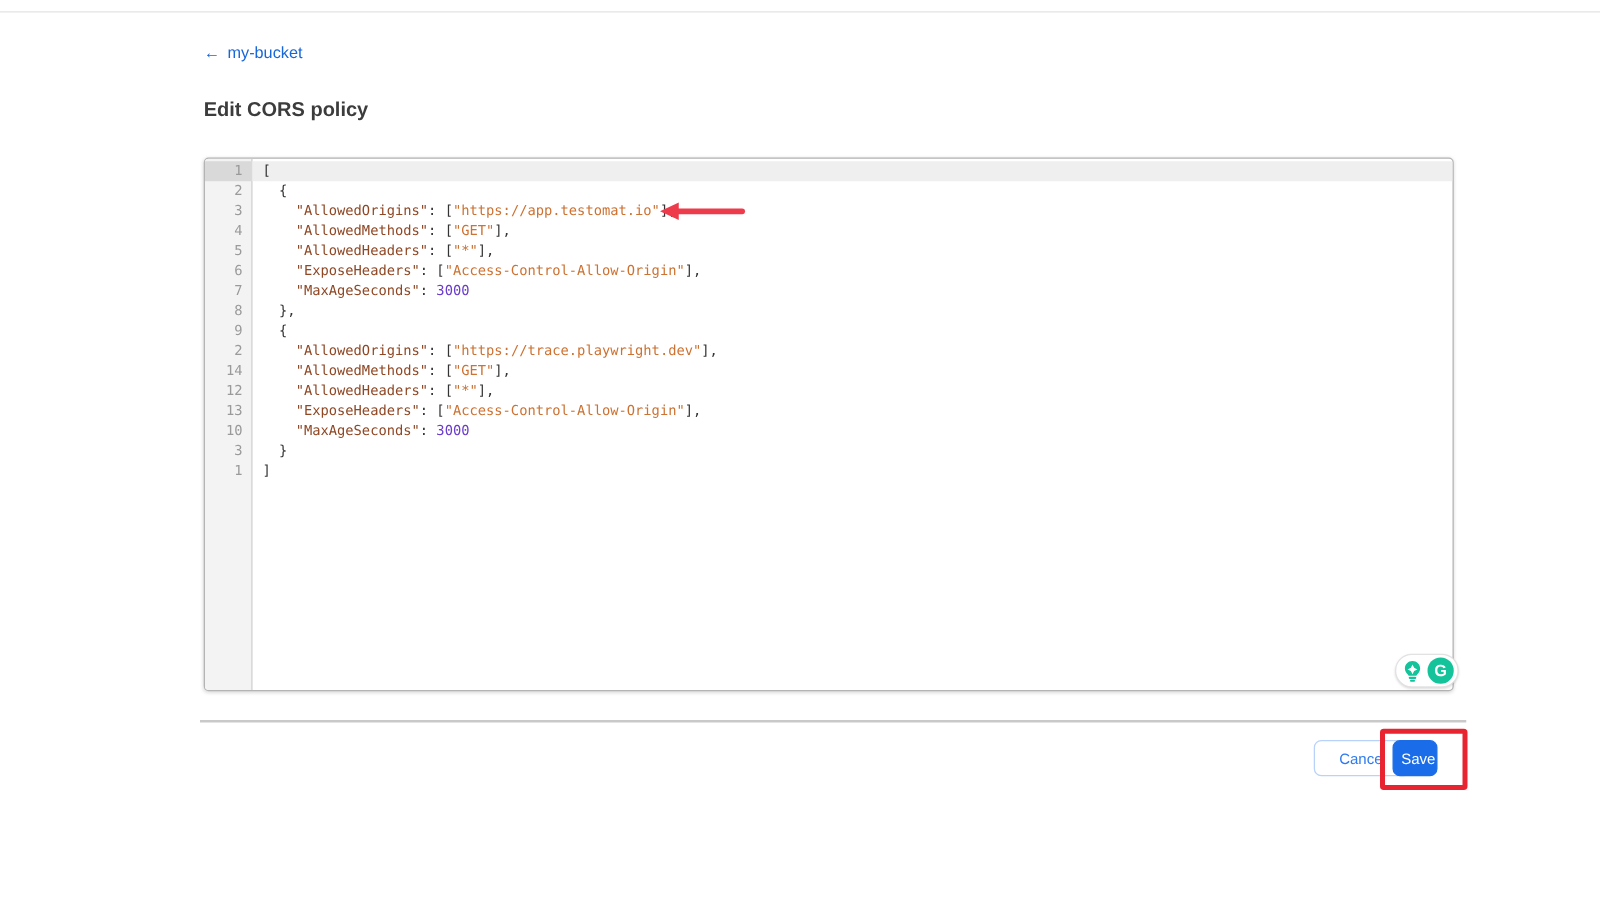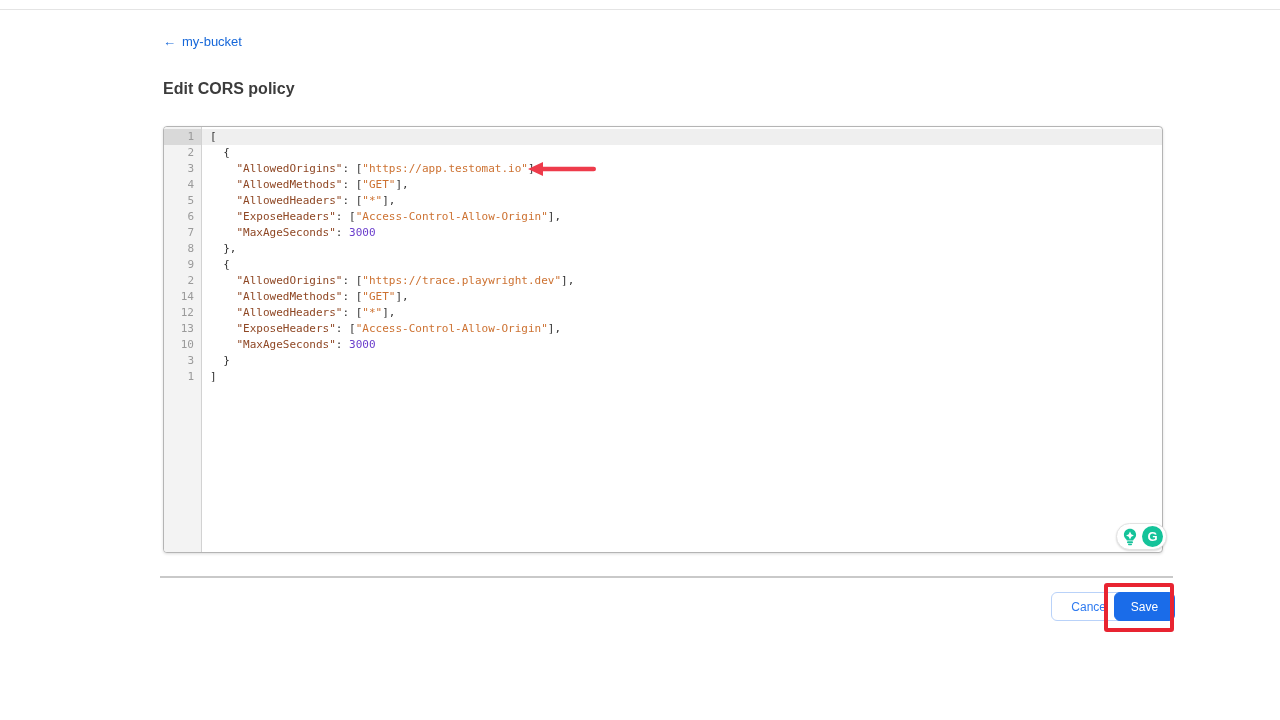--- a/index.html
+++ b/index.html
@@ -41,21 +41,21 @@
   .glogo{
     width:21px;height:21px;border-radius:50%;background:var(--grammarly-teal,#15c39a);
     color:#fff;font-weight:bold;font-size:13px;line-height:21px;text-align:center;cursor:pointer;
     font-family:"Liberation Sans",sans-serif;
   }
 
   
   .divider{position:absolute;left:160px;top:576px;width:1013px;height:2px;background:#c9c9c9;}
   .btn{position:absolute;box-sizing:border-box;font-family:"Liberation Sans",sans-serif;font-size:12px;border-radius:6px;cursor:pointer;}
   .btn-cancel{left:1051px;top:592px;width:78px;height:29px;background:#fff;border:1px solid #b9d2f9;color:#2e7af0;}
-  .btn-save{left:1114px;top:592px;width:61px;height:29px;background:var(--accent-blue,#1a6ce9);border:1px solid var(--accent-blue,#1a6ce9);color:#fff;}
+  .btn-save{left:1114px;top:592px;width:36px;height:29px;background:var(--accent-blue,#1a6ce9);border:1px solid var(--accent-blue,#1a6ce9);color:#fff;}
   .save-annot{
     position:absolute;left:1104px;top:583px;width:62px;height:41px;
     border:4px solid var(--annotation-red-box,#e82431);border-radius:3px;pointer-events:none;
   }
 </style>
 </head>
 <body>
 
 <div class="topbar"></div>
 

